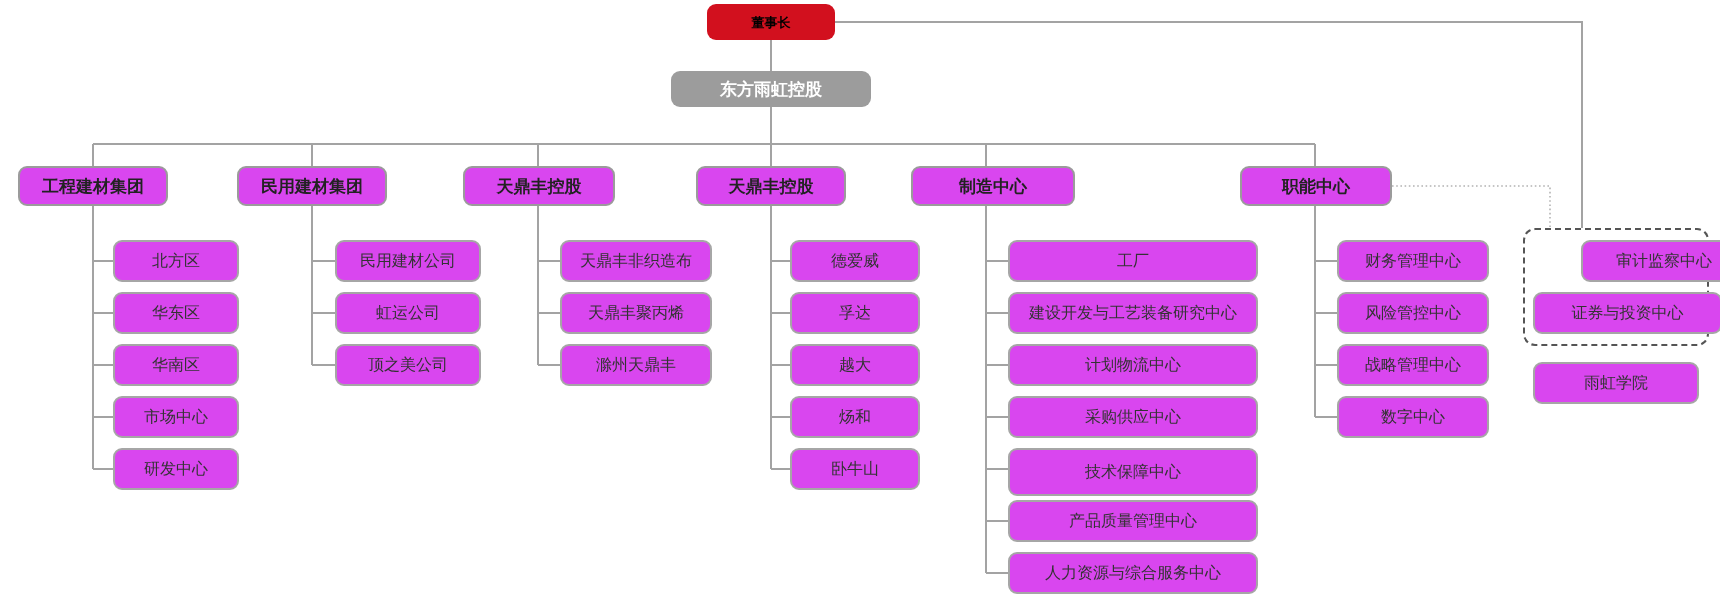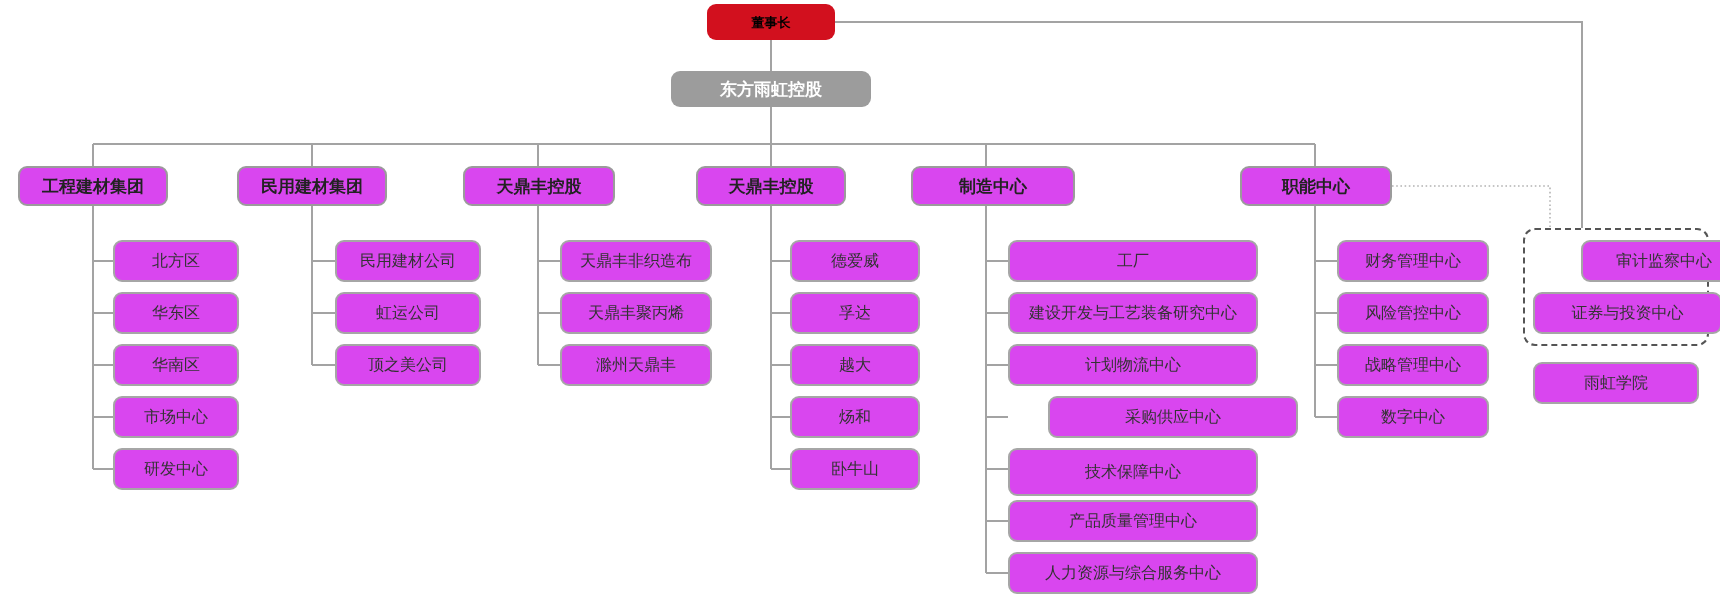--- a/index.html
+++ b/index.html
@@ -48,21 +48,21 @@
       <div class="node branch" style="left: 696px; top: 166px; width: 150px; height: 40px;">天鼎丰控股</div>
       <div class="node child" style="left: 790px; top: 240px; width: 130px; height: 42px;">德爱威</div>
       <div class="node child" style="left: 790px; top: 292px; width: 130px; height: 42px;">孚达</div>
       <div class="node child" style="left: 790px; top: 344px; width: 130px; height: 42px;">越大</div>
       <div class="node child" style="left: 790px; top: 396px; width: 130px; height: 42px;">炀和</div>
       <div class="node child" style="left: 790px; top: 448px; width: 130px; height: 42px;">卧牛山</div>
       <div class="node branch" style="left: 911px; top: 166px; width: 164px; height: 40px;">制造中心</div>
       <div class="node child" style="left: 1008px; top: 240px; width: 250px; height: 42px;">工厂</div>
       <div class="node child" style="left: 1008px; top: 292px; width: 250px; height: 42px;">建设开发与工艺装备研究中心</div>
       <div class="node child" style="left: 1008px; top: 344px; width: 250px; height: 42px;">计划物流中心</div>
-      <div class="node child" style="left: 1008px; top: 396px; width: 250px; height: 42px; margin-left: 40px;">采购供应中心</div>
+      <div class="node child" style="left: 1008px; top: 396px; width: 250px; height: 42px;">采购供应中心</div>
       <div class="node child" style="left: 1008px; top: 448px; width: 250px; height: 48px;">技术保障中心</div>
       <div class="node child" style="left: 1008px; top: 500px; width: 250px; height: 42px;">产品质量管理中心</div>
       <div class="node child" style="left: 1008px; top: 552px; width: 250px; height: 42px;">人力资源与综合服务中心</div>
       <div class="node branch" style="left: 1240px; top: 166px; width: 152px; height: 40px;">职能中心</div>
       <div class="node child" style="left: 1337px; top: 240px; width: 152px; height: 42px;">财务管理中心</div>
       <div class="node child" style="left: 1337px; top: 292px; width: 152px; height: 42px;">风险管控中心</div>
       <div class="node child" style="left: 1337px; top: 344px; width: 152px; height: 42px;">战略管理中心</div>
       <div class="node child" style="left: 1337px; top: 396px; width: 152px; height: 42px;">数字中心</div>
       <div class="node dashed-group" style="left: 1523px; top: 228px; width: 186px; height: 118px;"></div>
       <div class="node child" style="left: 1533px; top: 240px; width: 166px; height: 42px; margin-left: 48px;">审计监察中心</div>

